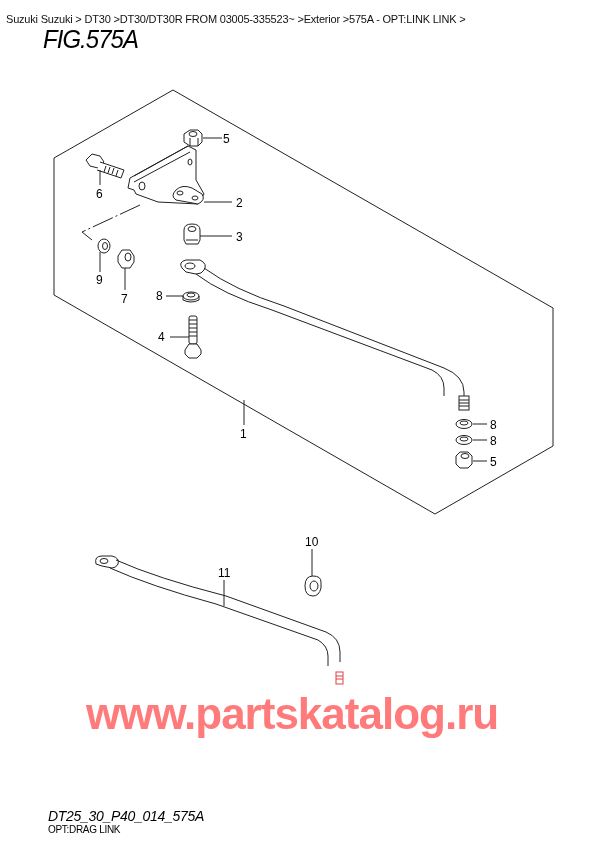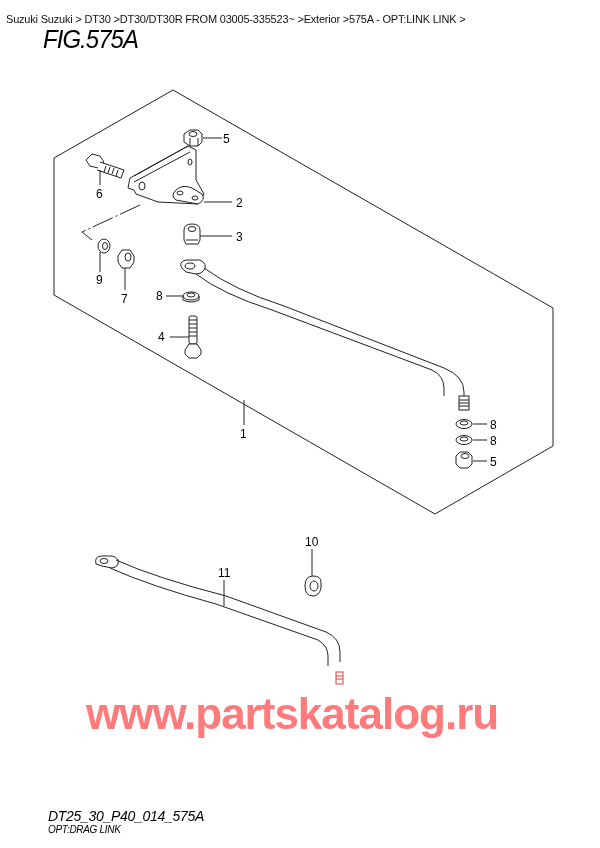--- a/index.html
+++ b/index.html
@@ -12,21 +12,21 @@
                font-style: italic; letter-spacing: -1px; transform: scaleX(0.92);
                transform-origin: left top; }
   svg.diagram { position: absolute; left: 0; top: 0; }
   .lbl { font-family: "Liberation Sans", sans-serif; font-size: 12px; fill: #000; }
   .watermark { position: absolute; left: 86px; top: 658px; font-size: 44px;
                font-weight: bold; color: #ff7a7a; letter-spacing: -1px;
                white-space: nowrap; font-family: "Liberation Sans", sans-serif; margin-top: 31px; }
   .footer-code { position: absolute; left: 48px; top: 808px; font-size: 14px;
                  font-style: italic; letter-spacing: -0.3px; }
   .footer-name { position: absolute; left: 48px; top: 824px; font-size: 10px;
-                 font-style: italic; letter-spacing: -0.3px; }
+                 letter-spacing: -0.3px; }
 </style>
 </head>
 <body>
 
 <div class="breadcrumb">
   <a>Suzuki Suzuki</a>
   <span>&gt;</span>
   <a>DT30</a>
   <span>&gt;</span><a>DT30/DT30R FROM 03005-335523~</a>
   <span>&gt;</span><a>Exterior</a>

